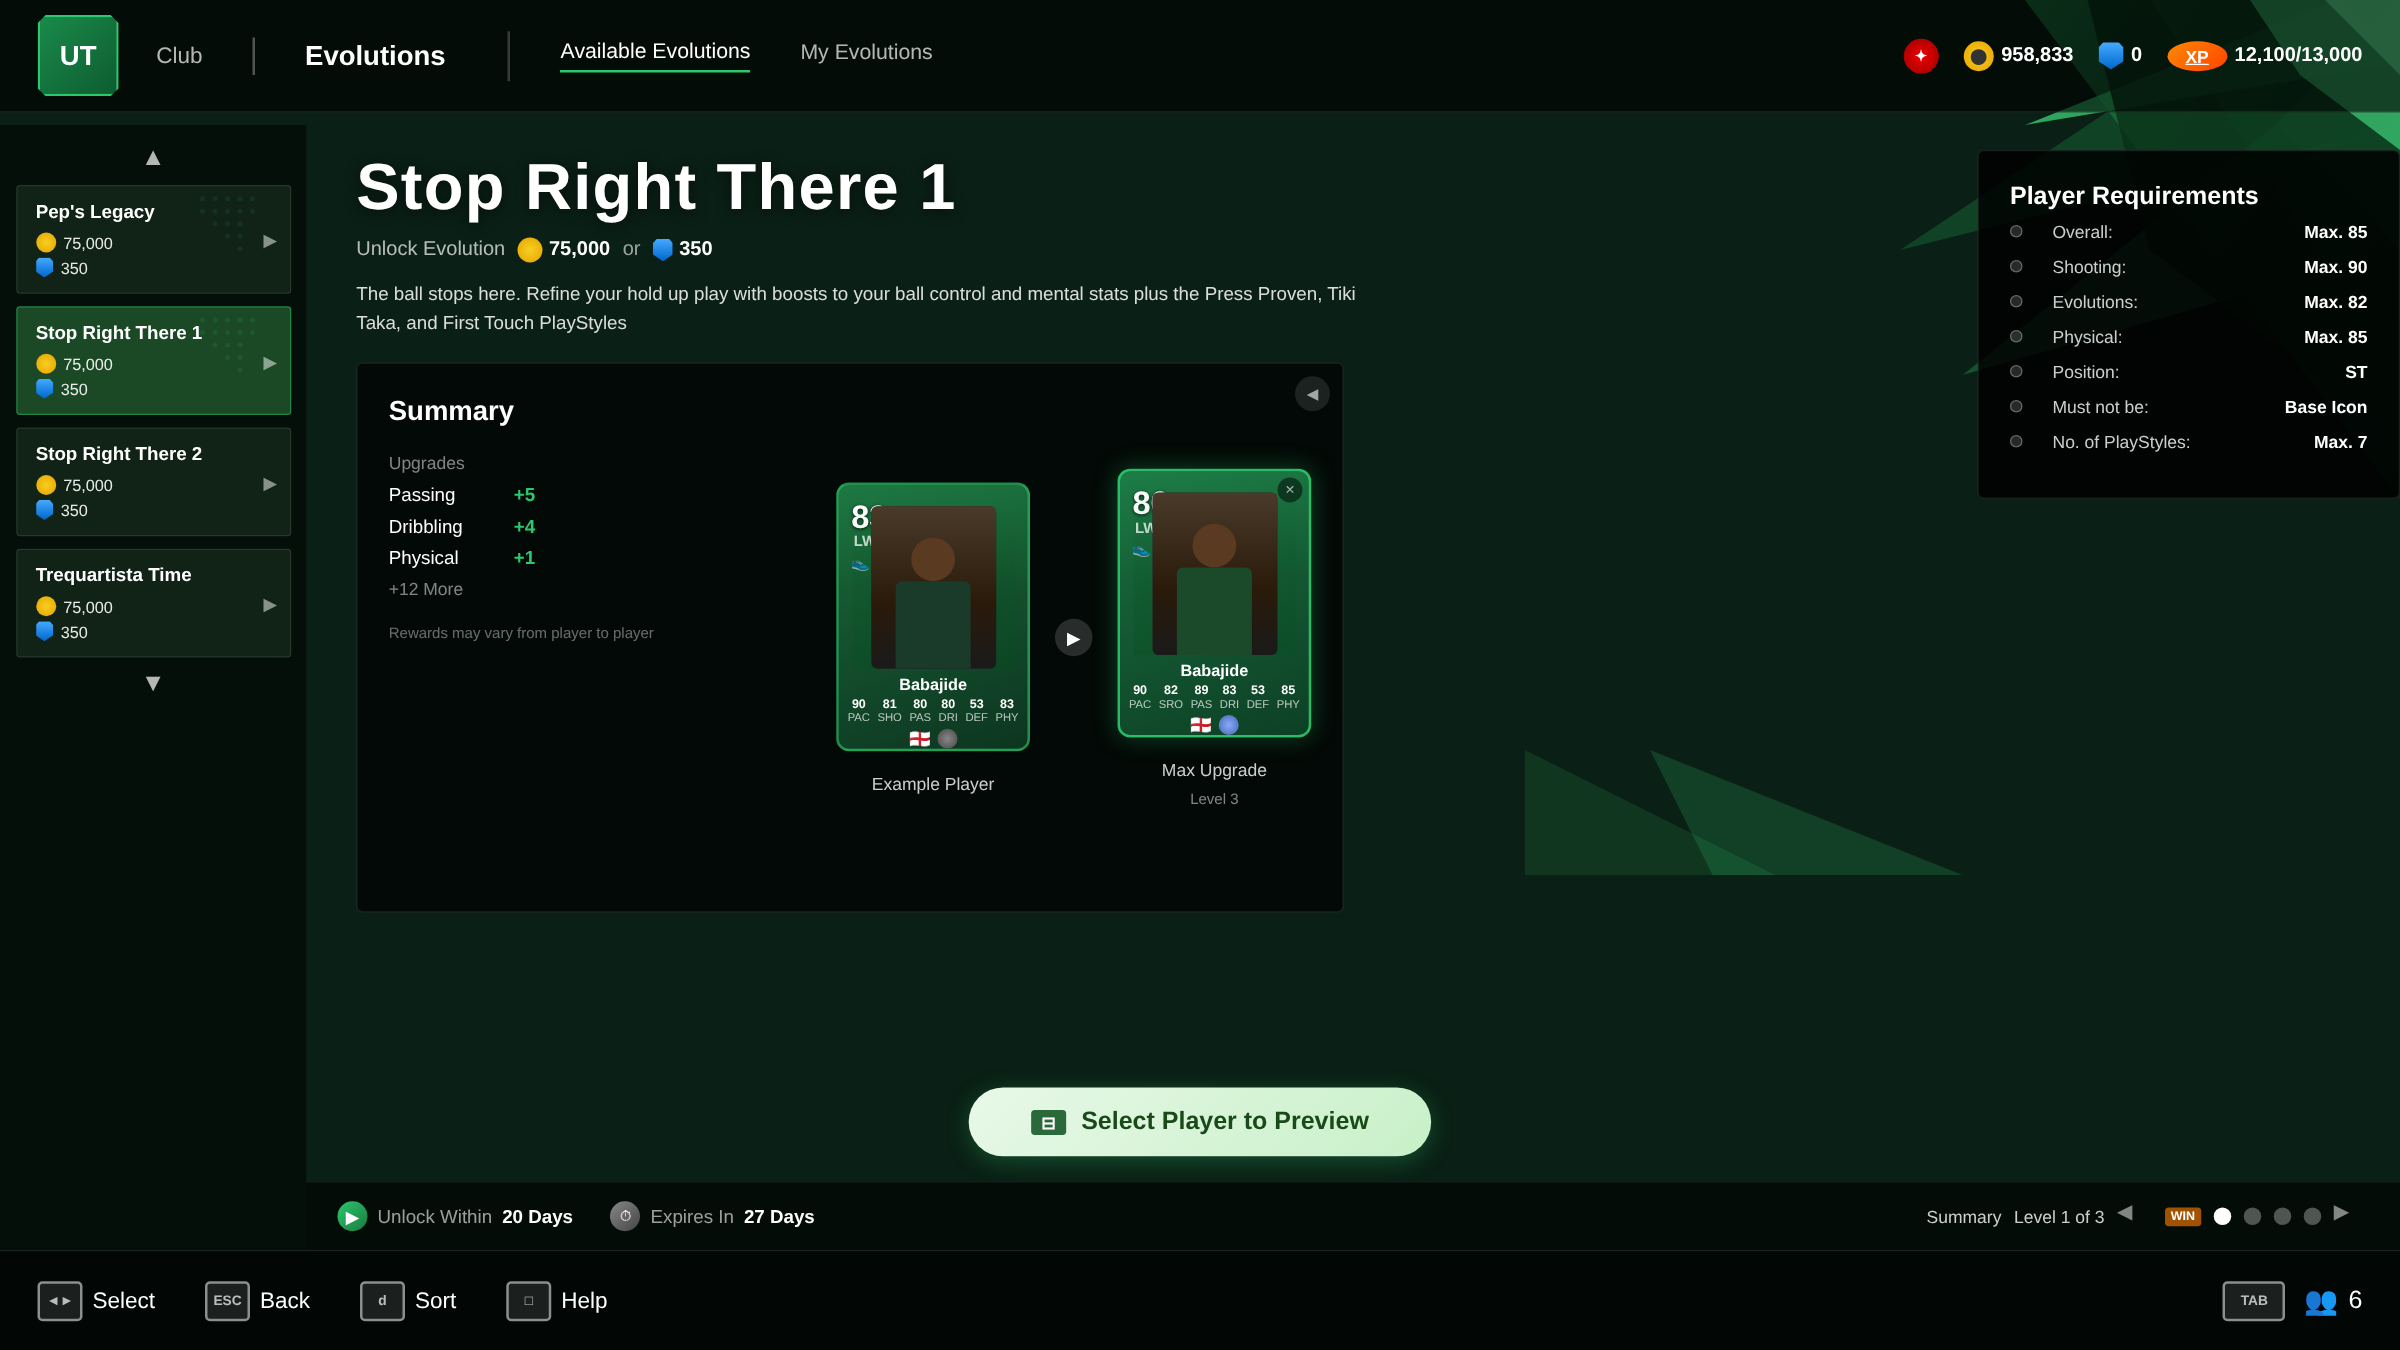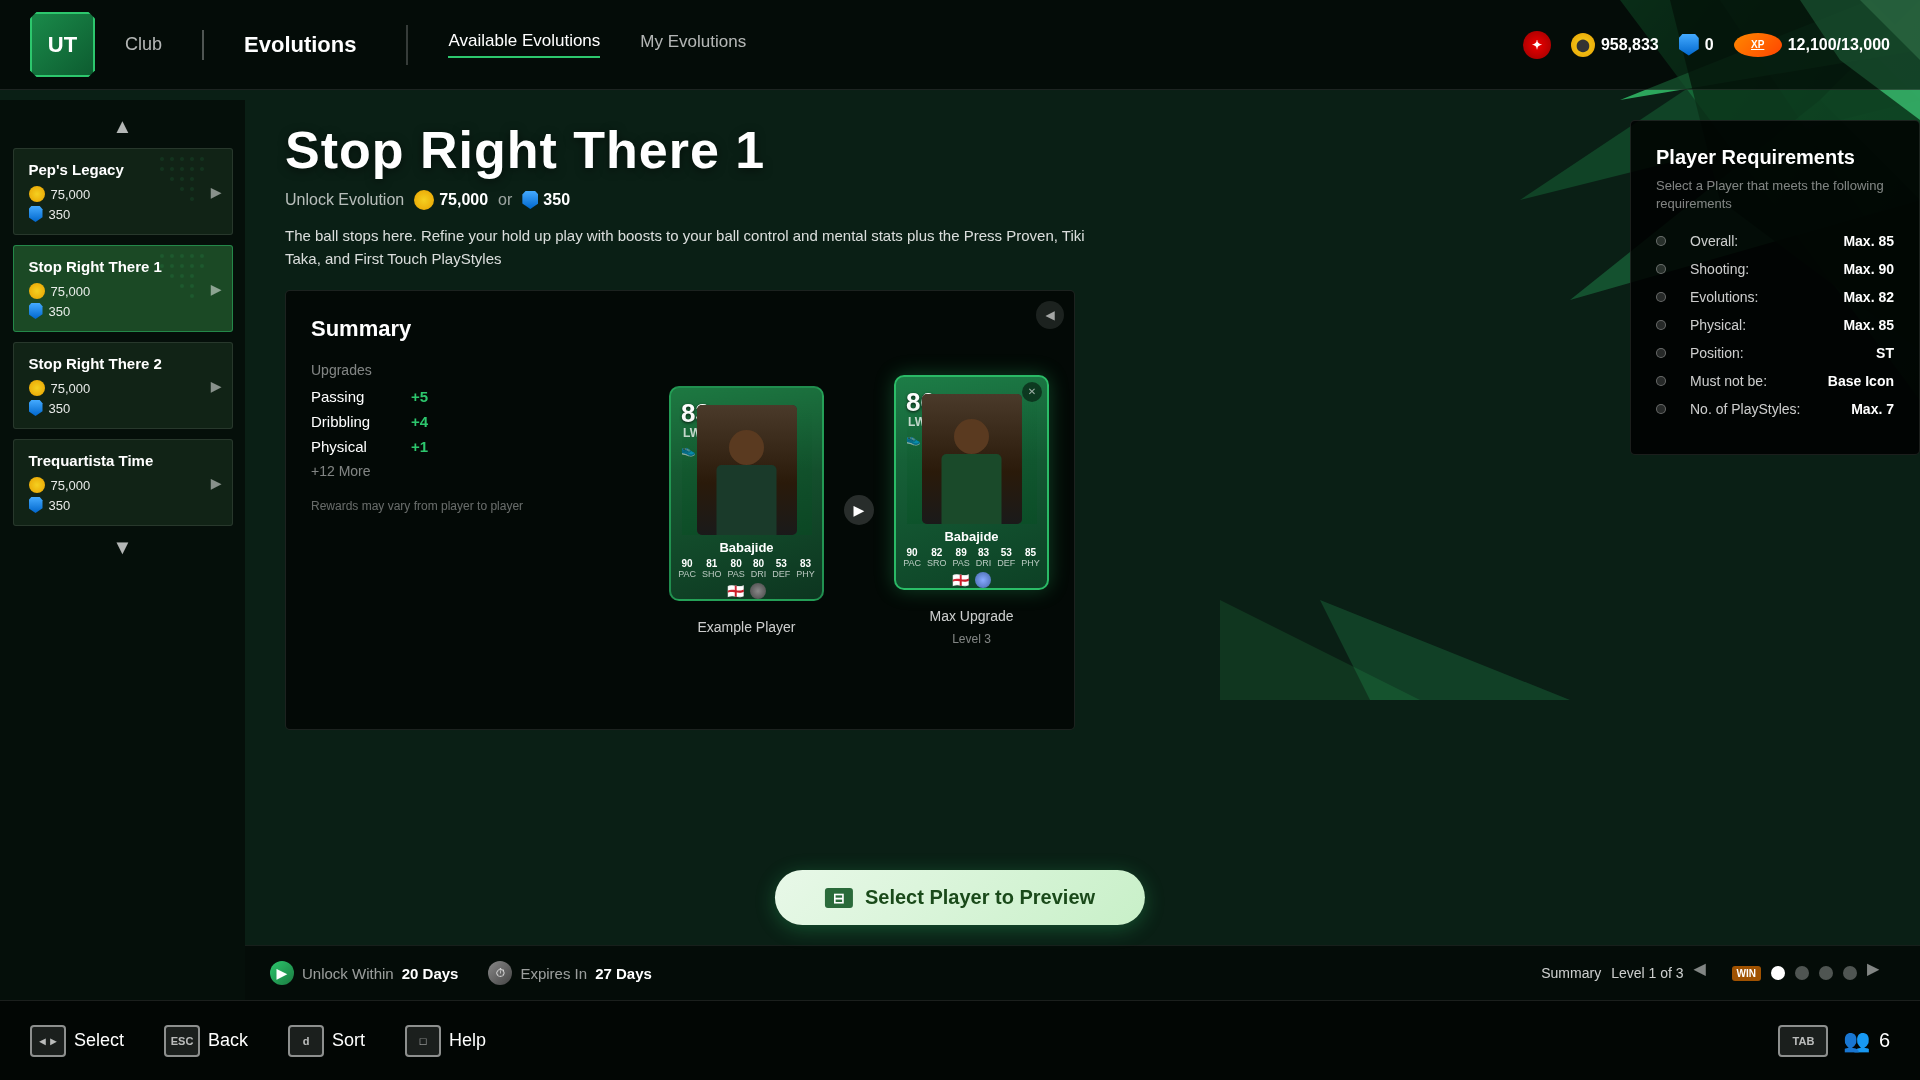--- a/index.html
+++ b/index.html
@@ -110,21 +110,21 @@
       clip-path: polygon(20% 0%, 80% 0%, 100% 20%, 100% 70%, 50% 100%, 0% 70%, 0% 20%);
     }
     .xp-icon {
       width: 48px;
       height: 24px;
       background: linear-gradient(135deg, #f80, #f40);
       border-radius: 50%;
       display: flex;
       align-items: center;
       justify-content: center;
-      font-size: 10px;
+      font-size: 14px;
       font-weight: bold;
       color: white;
       text-decoration: underline;
     }
 
     
     .sidebar {
       position: absolute;
       top: 100px;
       left: 0;
@@ -454,21 +454,21 @@
       font-size: 12px;
       color: rgba(255,255,255,0.4);
       margin-top: 15px;
     }
 
     
     .requirements-panel {
       position: absolute;
       top: 120px;
       right: 0;
-      width: 290px;
+      width: 338px;
       background: rgba(0,0,0,0.85);
       border: 1px solid rgba(255,255,255,0.1);
       border-radius: 5px;
       padding: 25px;
       z-index: 6;
     }
     .req-title {
       font-size: 20px;
       font-weight: bold;
       color: white;
@@ -1008,21 +1008,20 @@
         </div>
         <div class="card-label">Max Upgrade</div>
         <div class="card-sublabel">Level 3</div>
       </div>
     </div>
   </div>
 </div>
 
 <div class="requirements-panel">
   <div class="req-title">Player Requirements</div>
-  <div class="req-subtitle">Select a Player that meets the following requirements</div>
 
   <div class="req-row">
     <div class="req-left">
       <div class="req-dot"></div>
       <span class="req-name">Overall:</span>
     </div>
     <span class="req-value">Max. 85</span>
   </div>
   <div class="req-row">
     <div class="req-left">

